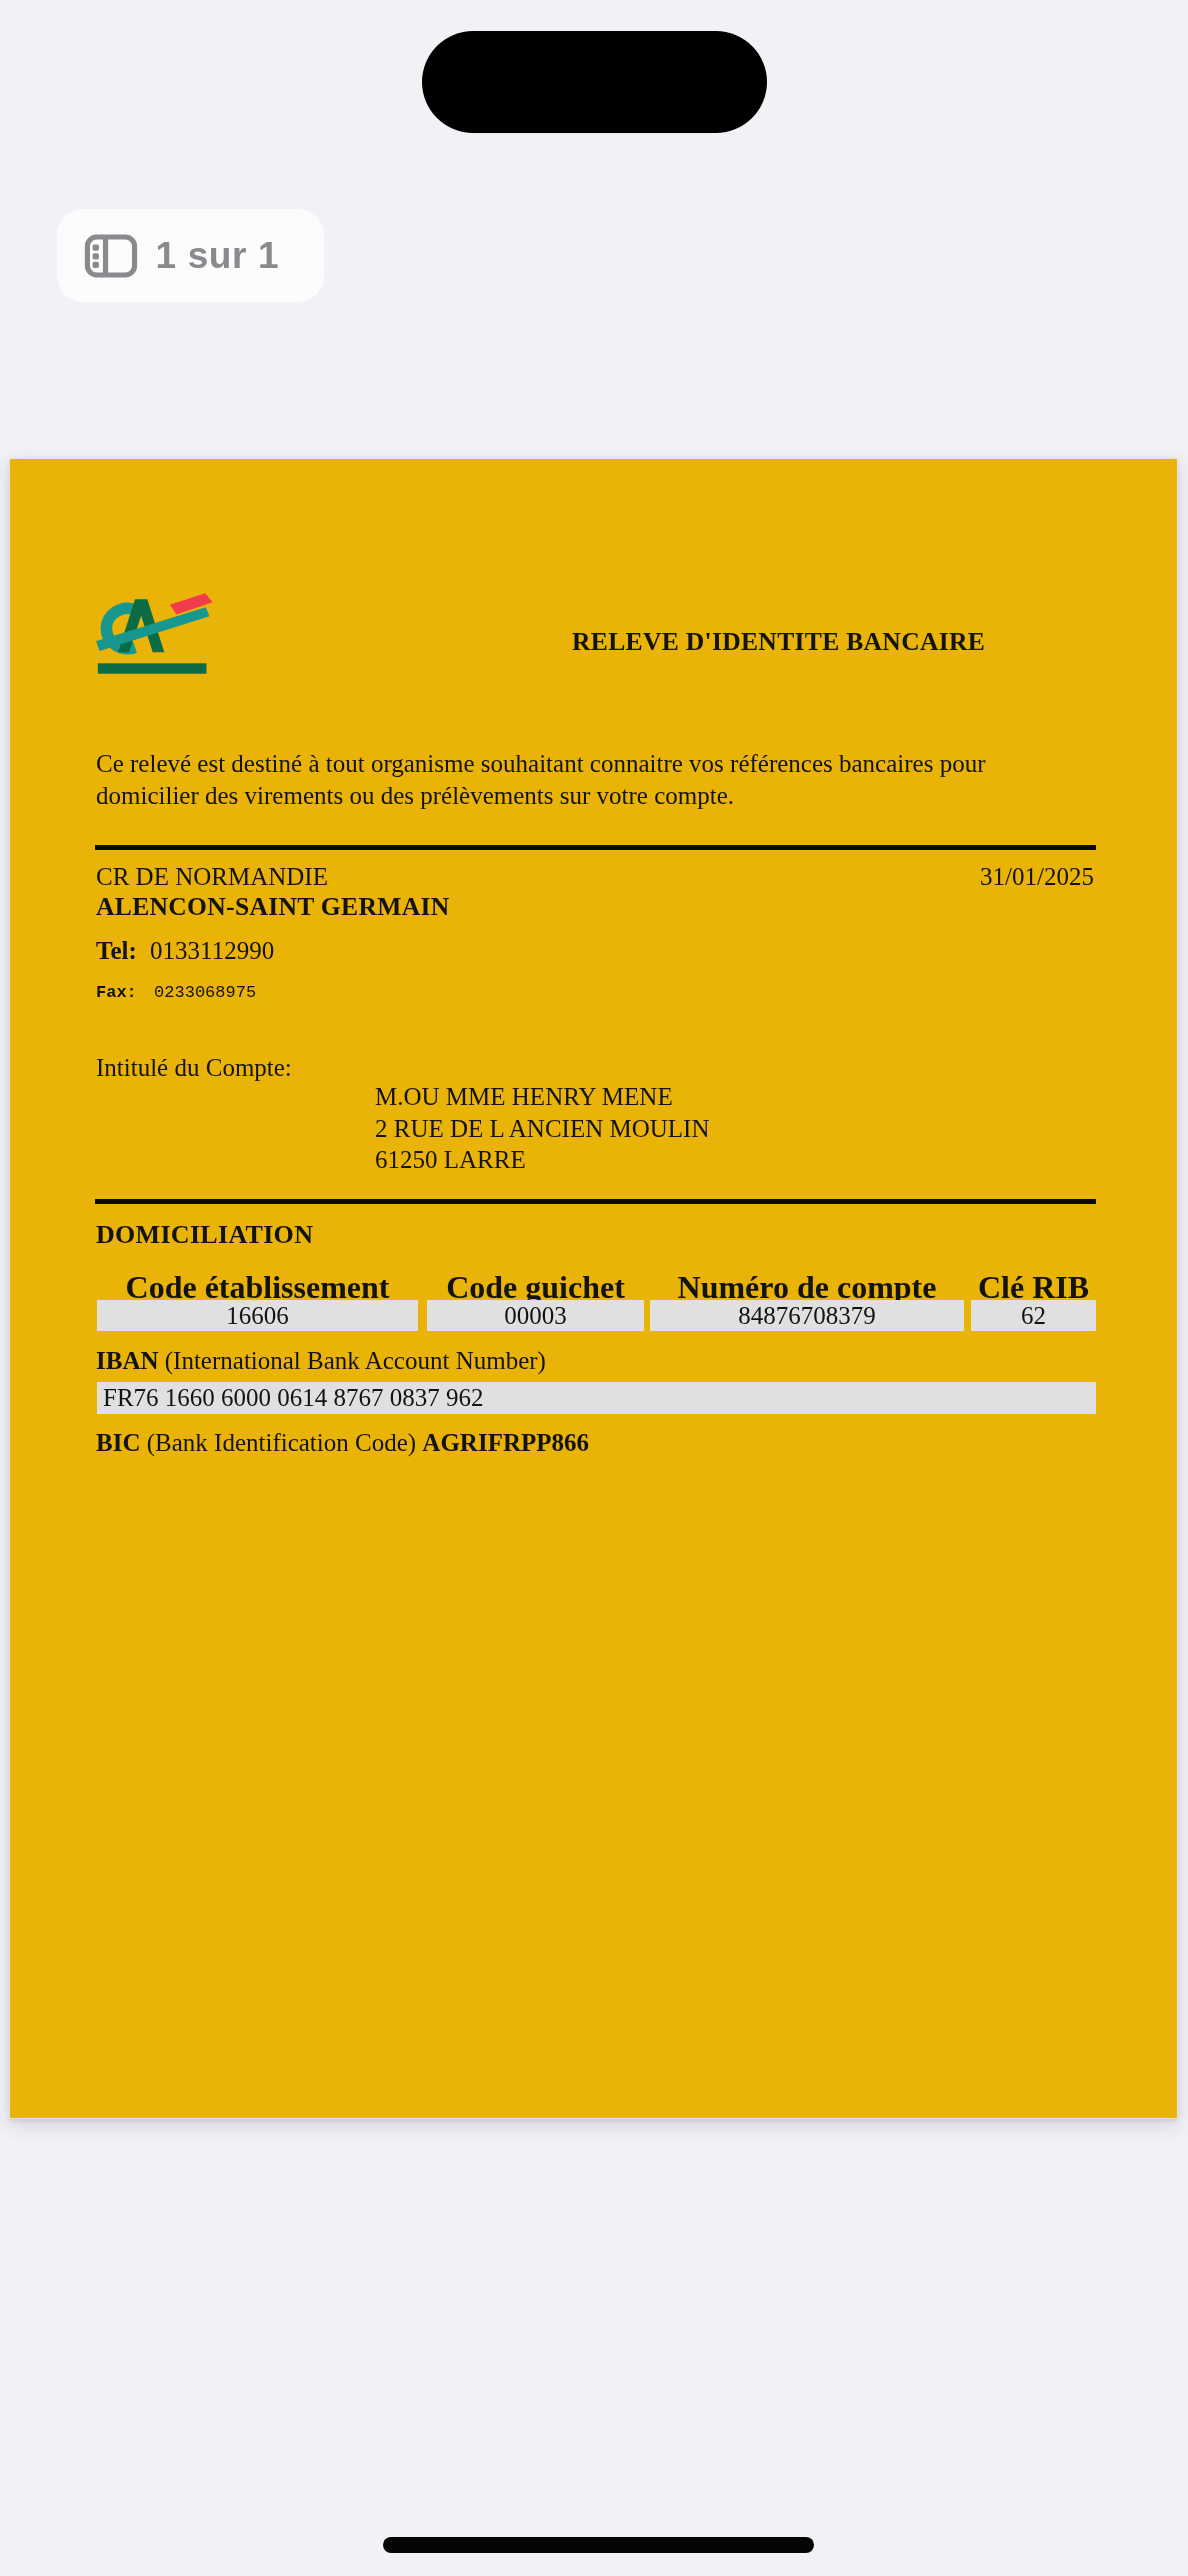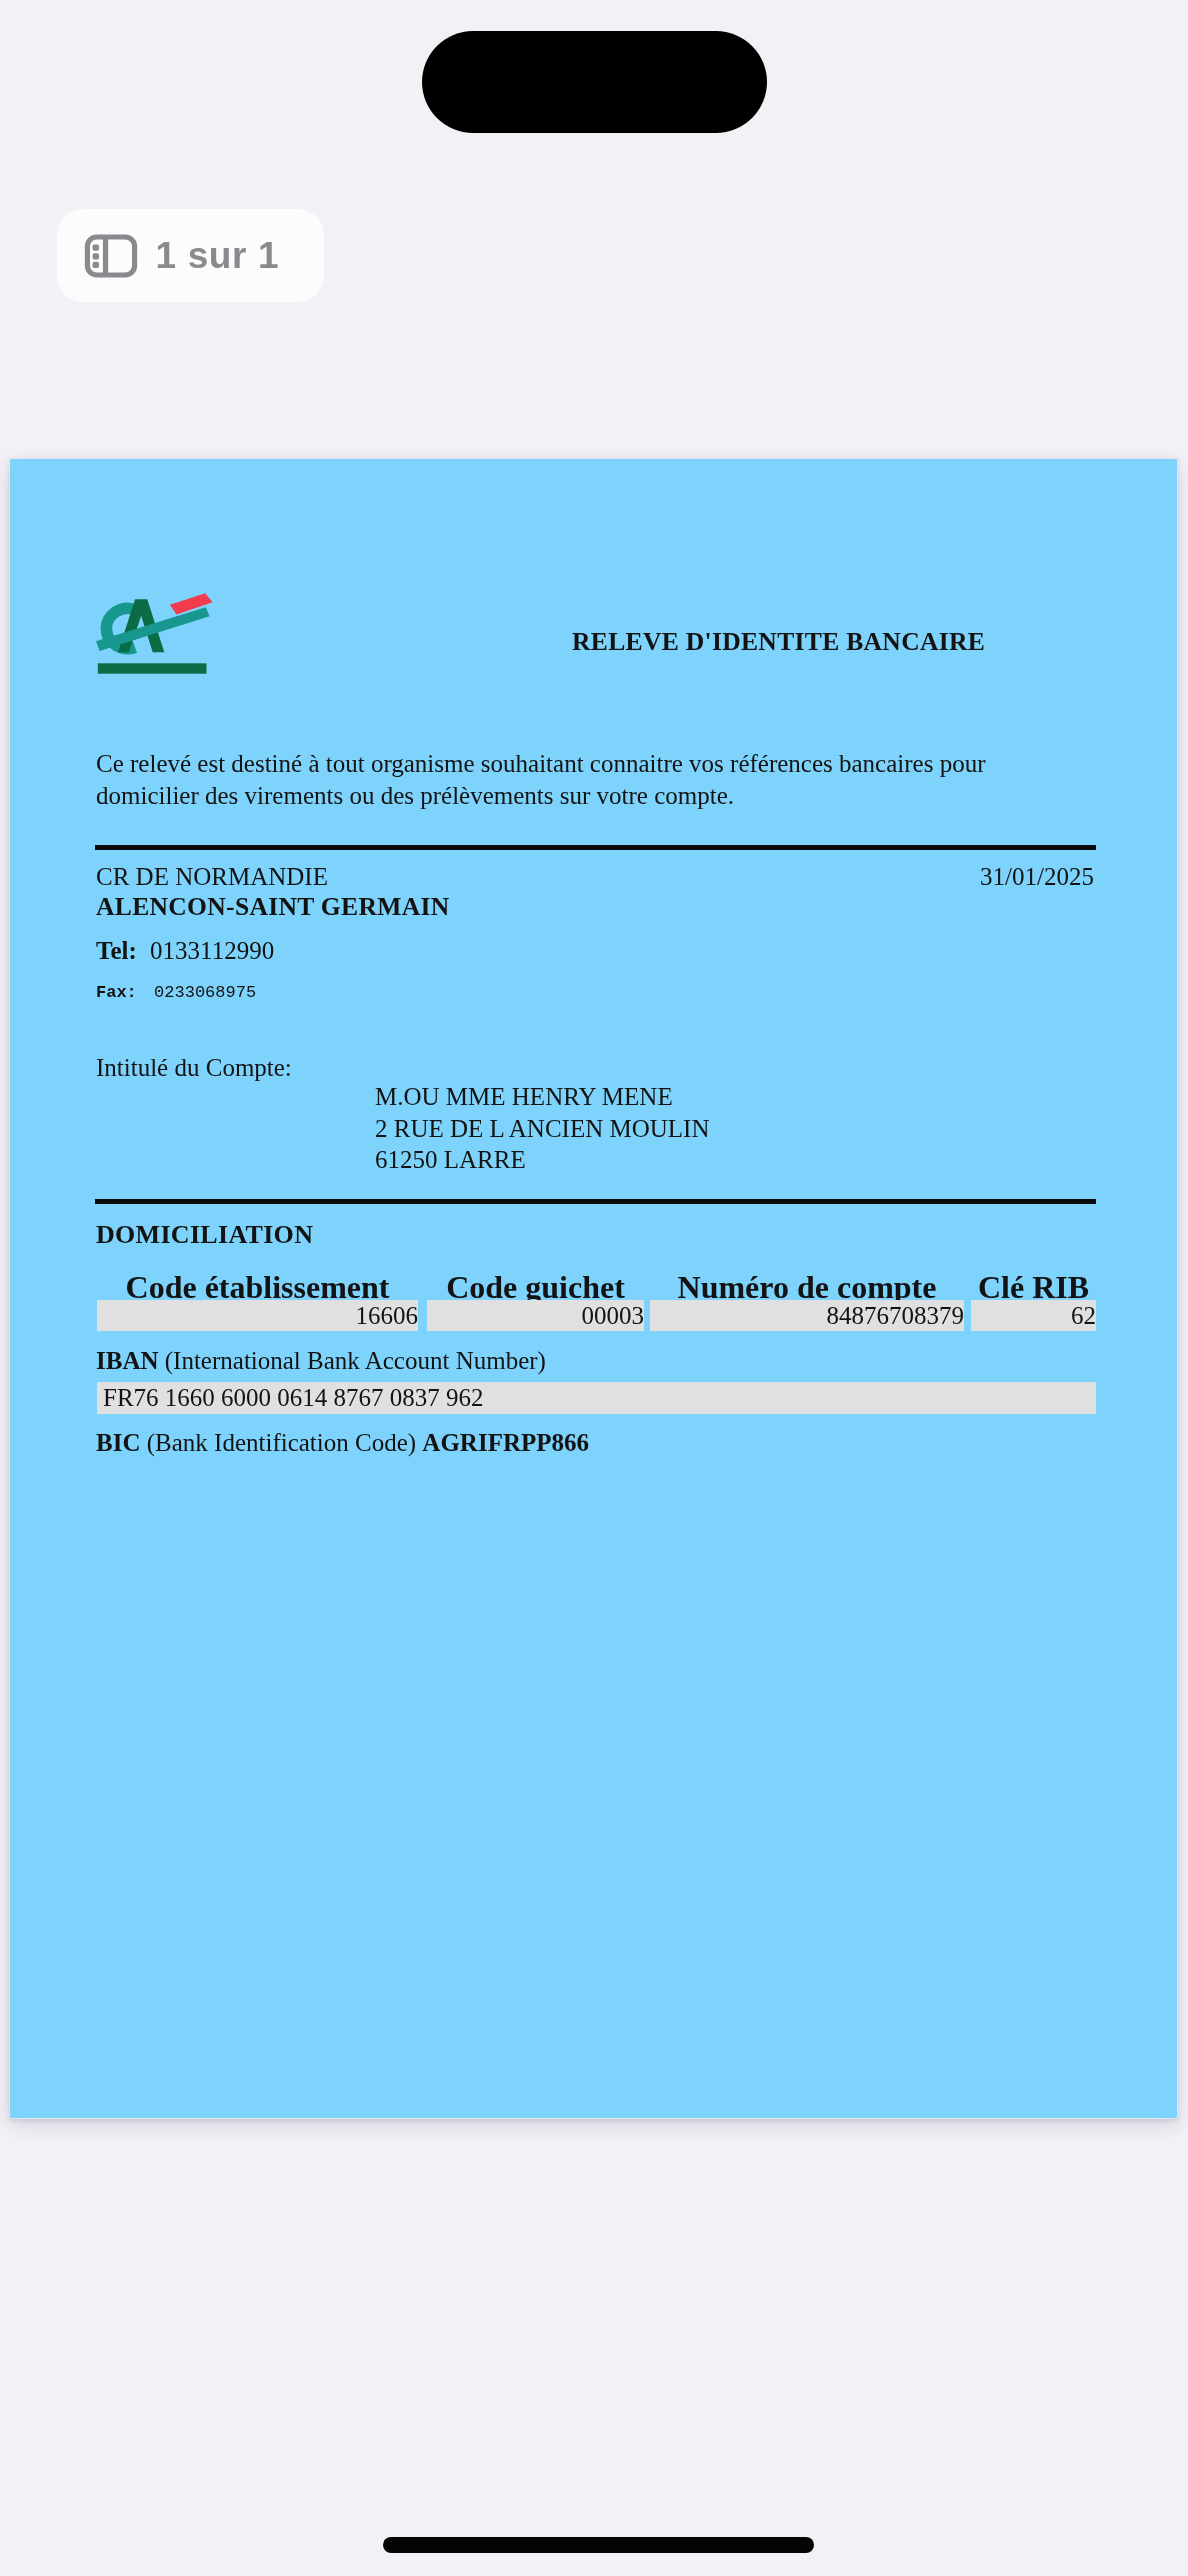--- a/index.html
+++ b/index.html
@@ -14,42 +14,42 @@
   .page-badge{
     position:absolute;left:57px;top:209px;width:267px;height:93px;border-radius:26px;
     background:rgba(255,255,255,0.75);display:flex;align-items:center;gap:16.6px;
     padding:0 26px;box-sizing:border-box;color:#8A8A8E;
     font-family:"Liberation Sans","DejaVu Sans",sans-serif;
   }
   .page-badge svg{width:56px;height:46px;flex:0 0 auto;}
   .page-badge .label{font-size:37px;font-weight:bold;letter-spacing:0.6px;white-space:nowrap;}
   
   .doc-page{
-    position:absolute;left:9px;top:458px;width:1169px;height:1661px;background:#7dd3fc;
+    position:absolute;left:9px;top:458px;width:1169px;height:1661px;background:#eab308;
     border-radius:2.4px;border:0.6px solid #E4E4EA;box-sizing:border-box;
     box-shadow:0 6px 18px rgba(70,70,110,0.18),0 1.2px 3.6px rgba(70,70,110,0.12);
   }
   .abs{position:absolute;}
   .b{font-weight:bold;}
   .doc-title{left:562px;top:168px;font-size:25.6px;font-weight:bold;letter-spacing:0.3px;white-space:nowrap;}
   .intro{left:86px;top:289px;width:975px;font-size:25px;line-height:32px;}
   .rule{left:85px;width:1001px;height:4.8px;background:#0A0A0A;}
   .rule-1{top:386px;}
   .rule-2{top:740px;}
   .bank-name{left:86px;top:404px;font-size:25px;white-space:nowrap;}
   .doc-date{right:83px;top:404px;font-size:25px;white-space:nowrap;}
   .bank-branch{left:86px;top:433px;font-size:25.6px;font-weight:bold;letter-spacing:0.3px;white-space:nowrap;}
   .tel-line{left:86px;top:478px;font-size:25px;white-space:nowrap;}
   .fax-line{left:86px;top:524px;font-size:17px;white-space:nowrap;font-family:Liberation Mono, monospace;}
   .val-gap{padding-left:7.1px;}
   .holder-label{left:86px;top:595px;font-size:25px;white-space:nowrap;}
   .holder-lines{left:365px;top:622px;font-size:25px;line-height:31.5px;white-space:nowrap;}
   .dom-heading{left:86px;top:761px;font-size:26px;font-weight:bold;letter-spacing:0.3px;white-space:nowrap;}
   .t-head{top:810px;font-size:32px;font-weight:bold;text-align:center;white-space:nowrap;}
-  .t-cell{top:841px;height:31px;line-height:31px;background:#E0E0E1;text-align:right;font-size:25px;white-space:nowrap;}
+  .t-cell{top:841px;height:31px;line-height:31px;background:#E0E0E1;text-align:center;font-size:25px;white-space:nowrap;}
   .c1{left:87px;width:321px;}
   .c2{left:417px;width:217px;}
   .c3{left:640px;width:314px;}
   .c4{left:961px;width:125px;}
   .iban-label{left:86px;top:888px;font-size:25px;white-space:nowrap;}
   .iban-bar{left:87px;top:923px;width:999px;height:32px;line-height:32px;background:#E0E0E1;
             font-size:25px;padding-left:6px;box-sizing:border-box;white-space:nowrap;}
   .bic-line{left:86px;top:970px;font-size:25px;white-space:nowrap;}
   .logo{left:86px;top:132px;width:119px;height:83px;}
 </style>

